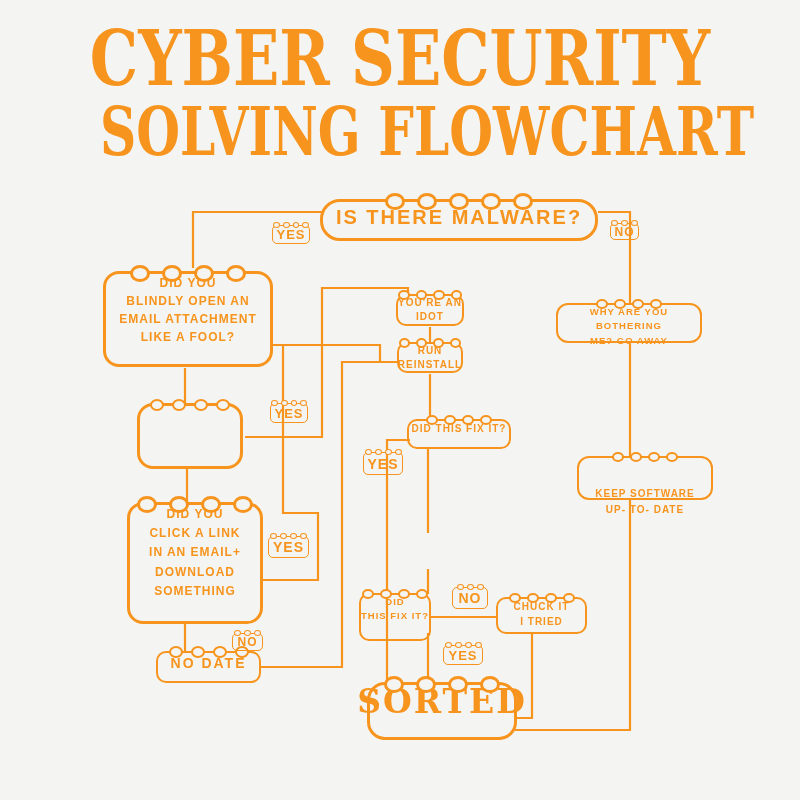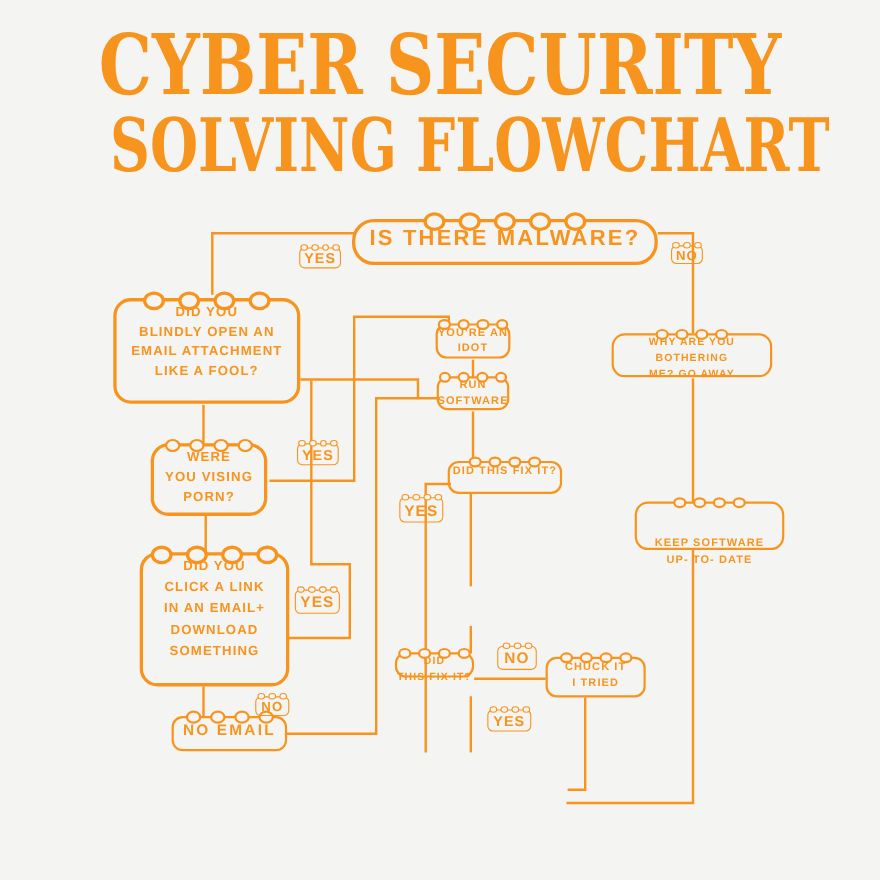--- a/index.html
+++ b/index.html
@@ -132,33 +132,30 @@
   </div>
 
   <div class="node" style="left:397px;top:342px;width:66px;height:31px;">
     <div class="rings sm">
         <i></i>
         <i></i>
         <i></i>
         <i></i>
       </div>
     <span class="txt" style="font-size:10px;line-height:1.35;">RUN
-SOFTWARE</span>
+REINSTALL</span>
   </div>
 
   <div class="node bigbox" style="left:137px;top:403px;width:106px;height:66px;">
     <div class="rings med">
         <i></i>
         <i></i>
         <i></i>
         <i></i>
       </div>
-    <span class="txt" style="font-size:12px;">WERE
-YOU VISING
-PORN?</span>
   </div>
 
   <div class="node" style="left:407px;top:419px;width:104px;height:30px;">
     <div class="rings sm">
         <i></i>
         <i></i>
         <i></i>
         <i></i>
       </div>
     <span class="txt" style="font-size:10px;">DID THIS FIX IT?</span>
@@ -183,21 +180,21 @@
         <i></i>
       </div>
     <span class="txt" style="font-size:12px;line-height:1.6;">DID YOU
 CLICK A LINK
 IN AN EMAIL+
 DOWNLOAD
 SOMETHING</span>
   </div>
 
 
-  <div class="node" style="left:359px;top:593px;width:72px;height:23px;">
+  <div class="node" style="left:359px;top:593px;width:72px;height:48px;">
     <div class="rings sm">
         <i></i>
         <i></i>
         <i></i>
         <i></i>
       </div>
     <span class="txt" style="font-size:9.5px;line-height:1.5;">DID
 THIS FIX IT?</span>
   </div>
 
@@ -212,23 +209,32 @@
 I TRIED</span>
   </div>
 
   <div class="node" style="left:156px;top:651px;width:105px;height:32px;">
     <div class="rings med">
         <i></i>
         <i></i>
         <i></i>
         <i></i>
       </div>
-    <span class="txt" style="font-size:14px;letter-spacing:2px;">NO EMAIL</span>
-  </div>
-
+    <span class="txt" style="font-size:14px;letter-spacing:2px;">NO DATE</span>
+  </div>
+
+  <div class="node bigbox" style="left:367px;top:682px;width:150px;height:58px;border-radius:18px;">
+    <div class="rings big">
+        <i></i>
+        <i></i>
+        <i></i>
+        <i></i>
+      </div>
+    <span class="txt serif" style="font-size:33px;">SORTED</span>
+  </div>
 
   <div class="tag" style="left:272px;top:225px;width:38px;height:19px;font-size:13px;">
     <div class="rings tiny">
         <i></i>
         <i></i>
         <i></i>
         <i></i>
       </div>
     <span>YES</span>
   </div>

